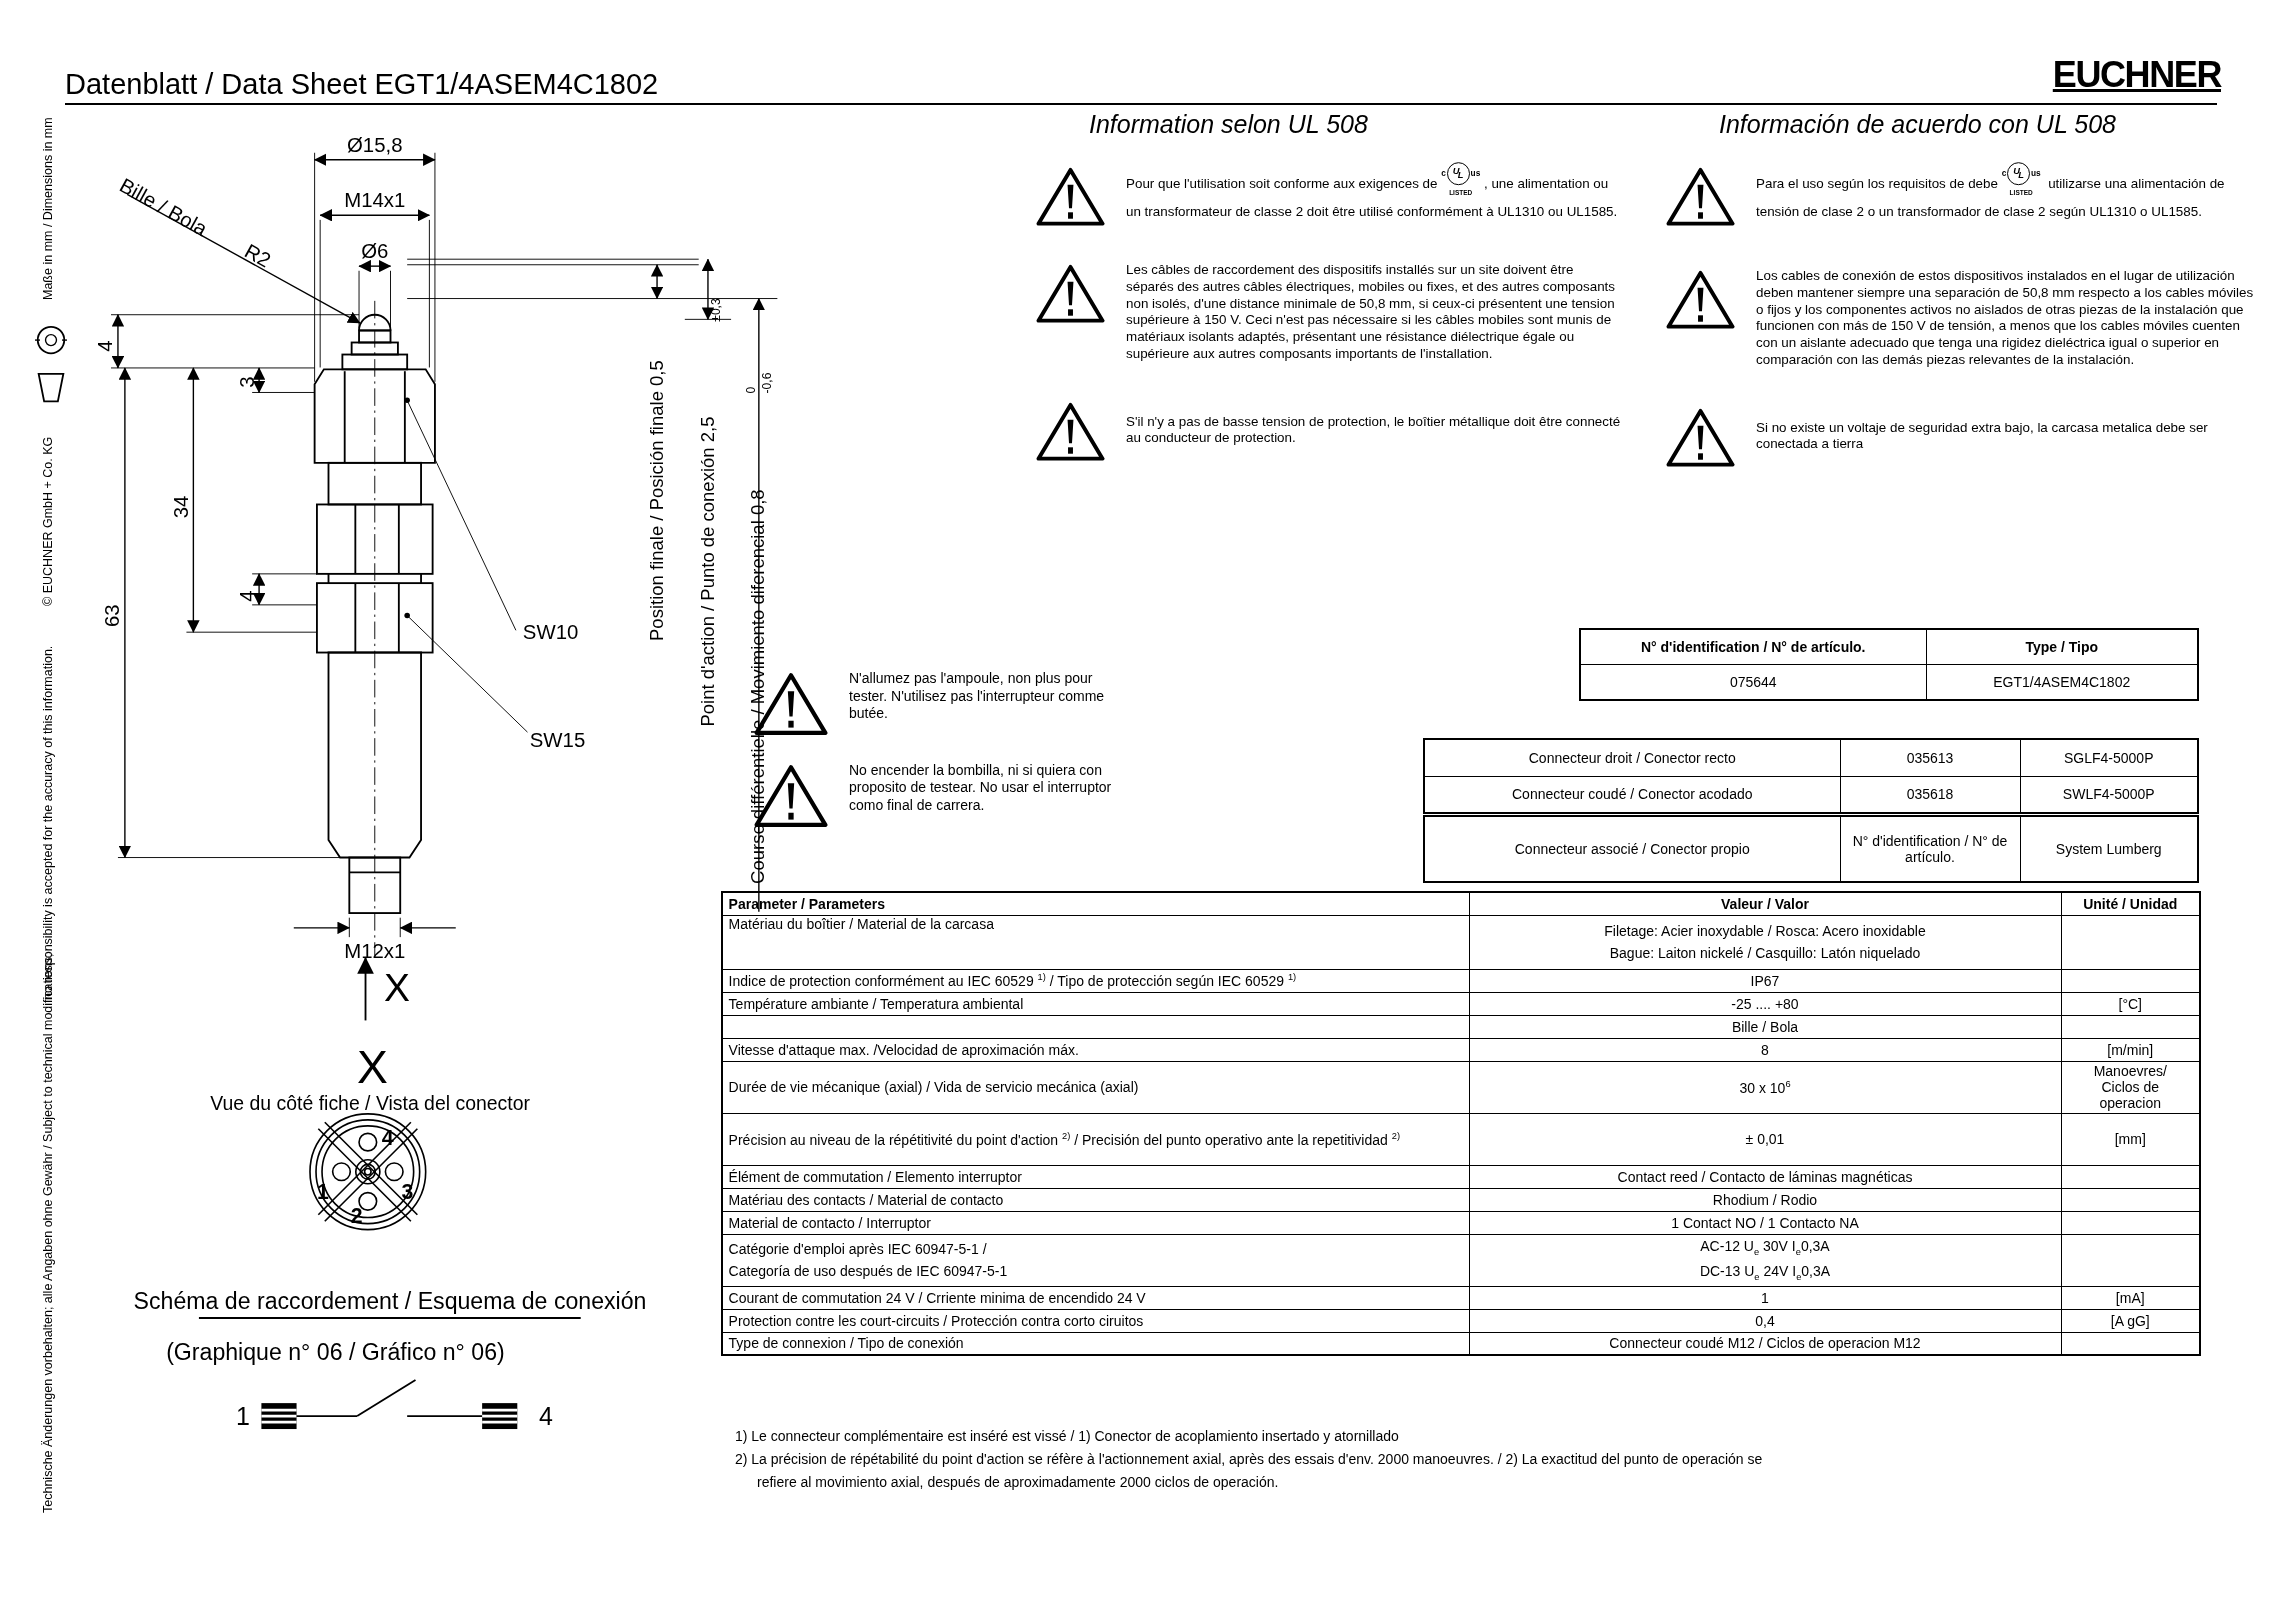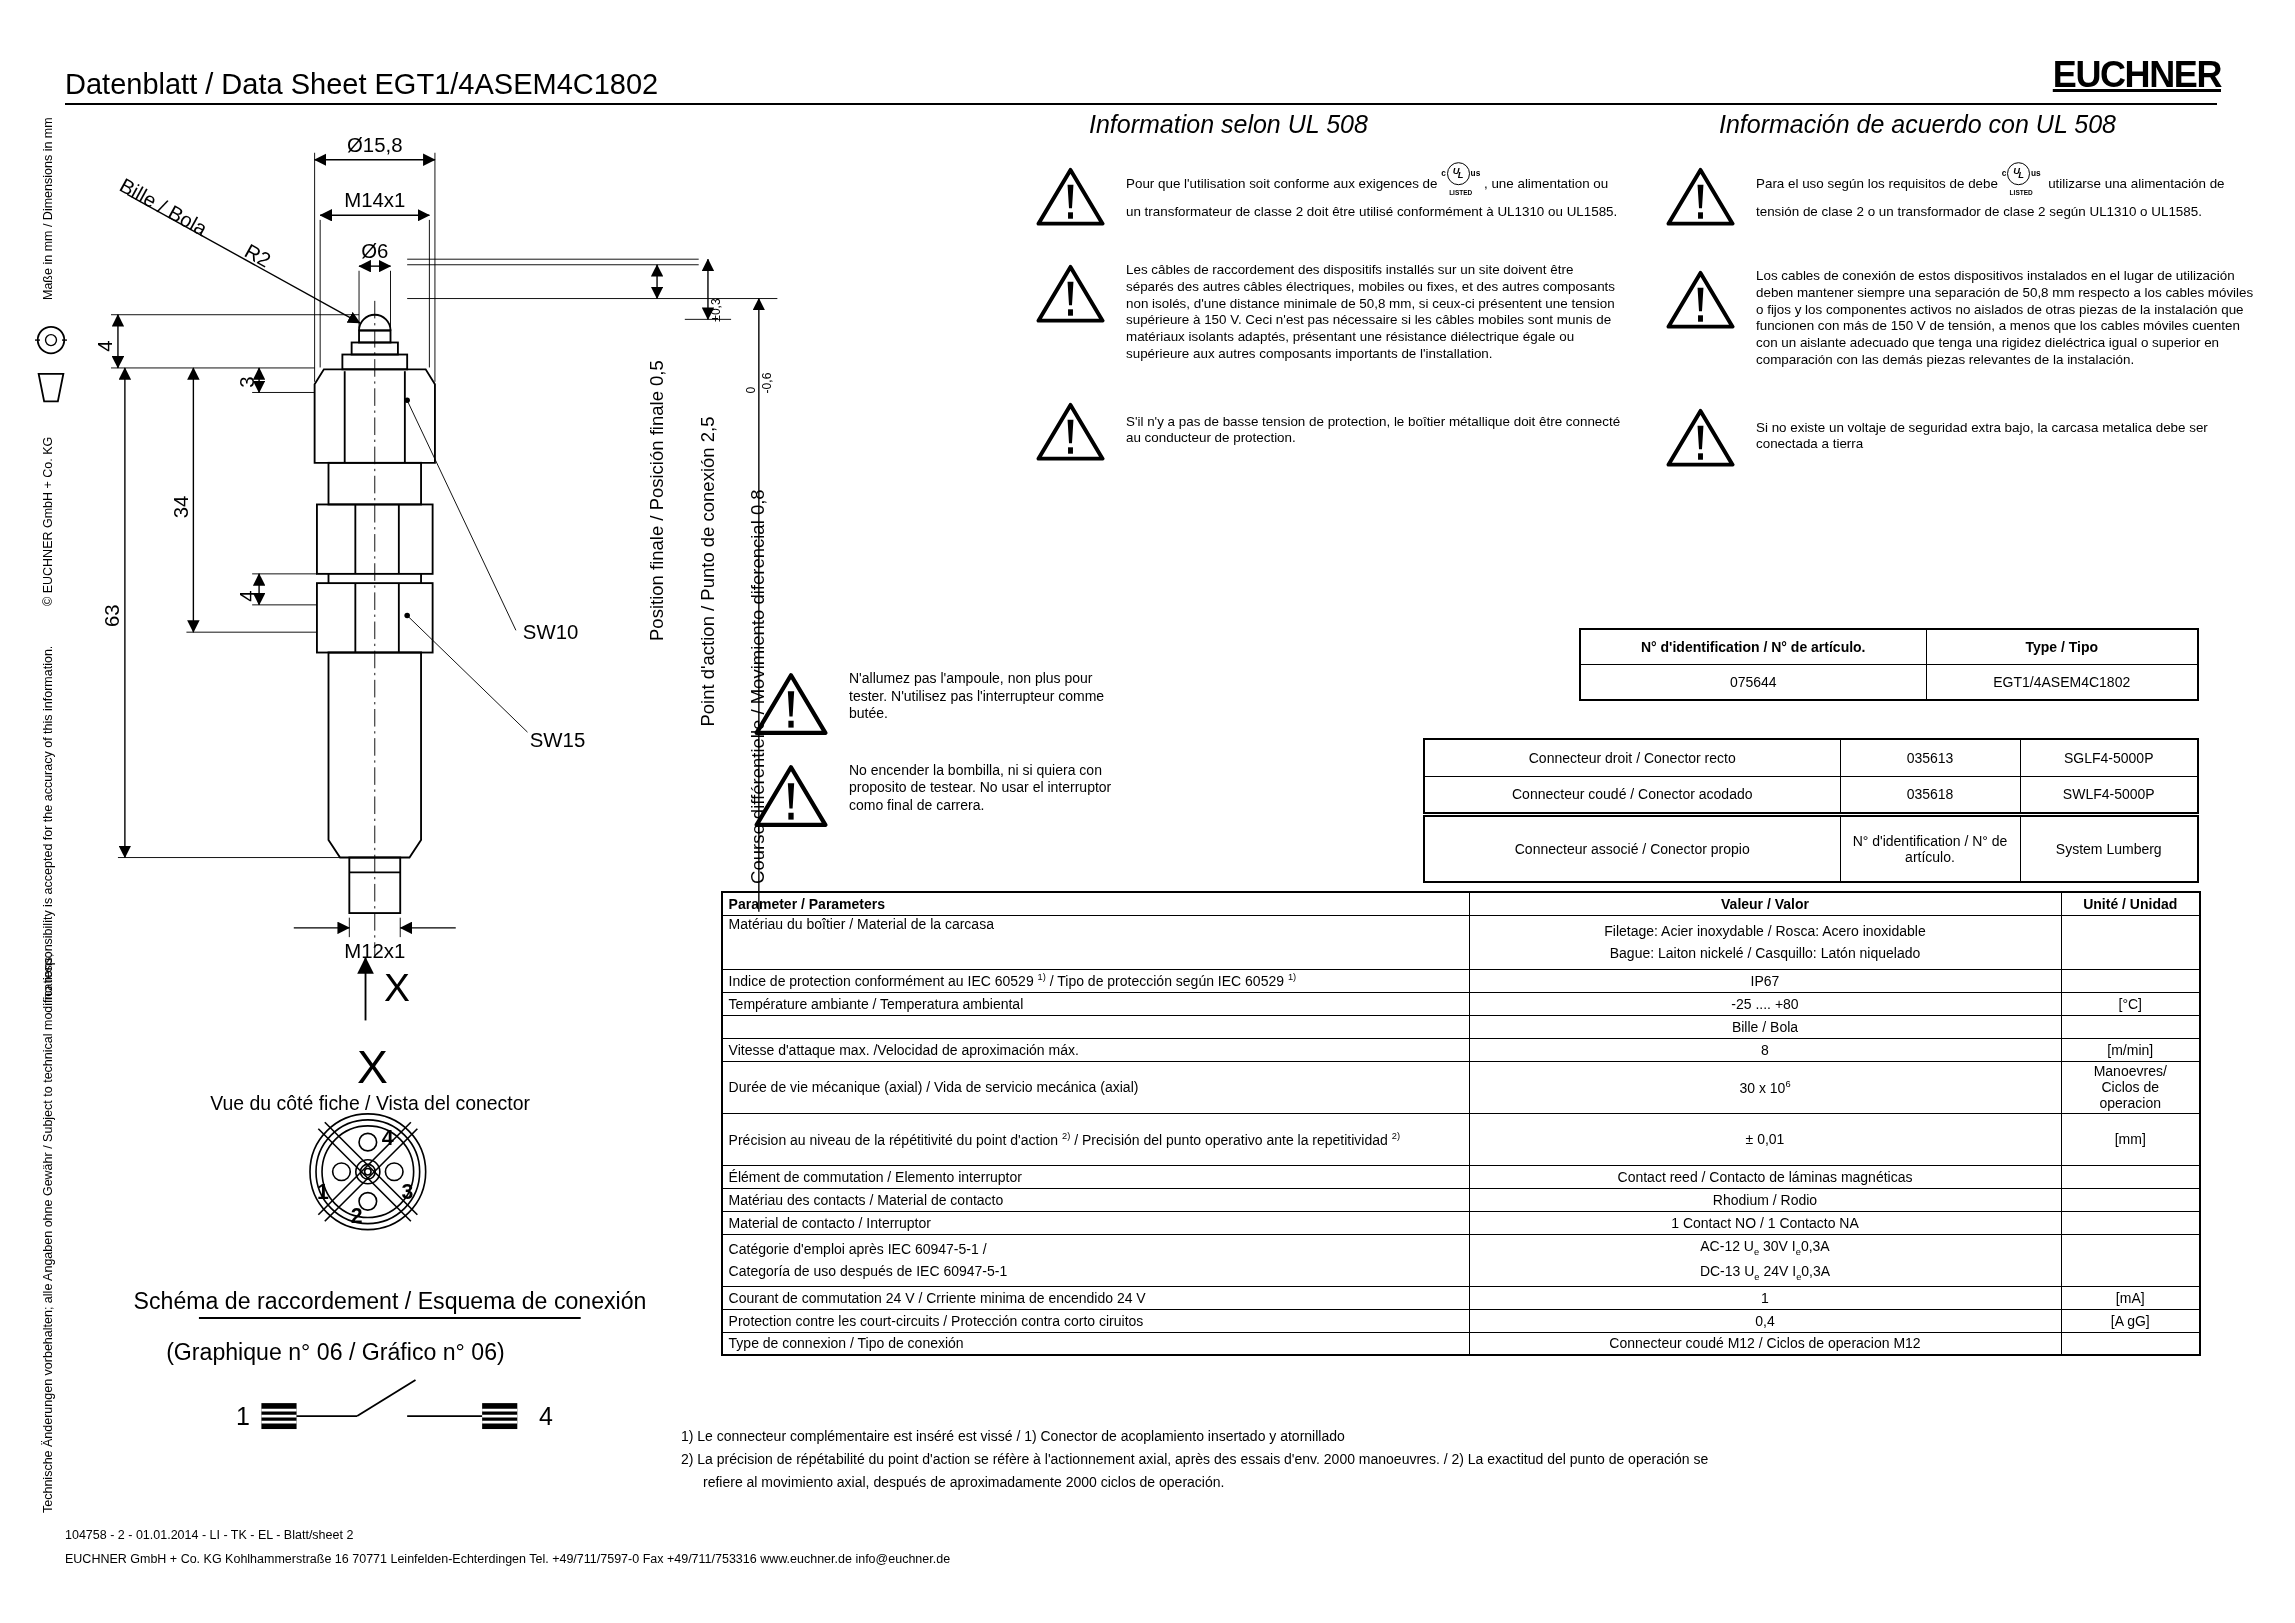--- a/index.html
+++ b/index.html
@@ -45,21 +45,21 @@
   #conntable{left:1423px;top:738px;}
   #conntable table{width:774px;border:2.8px solid #000;}
   #conntable tr.dbl td{border-top:5.1px double #000;}
   #paramtable{left:721px;top:891px;}
   #paramtable table{width:1478px;border:2.8px solid #000;}
   .h1{height:23px;}.h2{height:54px;}.h3{height:52px;}
   sup{font-size:9.3px;}
   sub{font-size:9.3px;}
   .val{text-align:center;}
   .unit{text-align:center;}
-  #footnotes{left:681px;top:1425px;width:1499px;font-size:14px;line-height:23px;}
+  #footnotes{left:735px;top:1425px;width:1499px;font-size:14px;line-height:23px;}
   #footnotes .indent{padding-left:22px;}
   #footer{left:65px;top:1523px;font-size:12.5px;line-height:24px;}
   svg text{font-family:"Liberation Sans","DejaVu Sans",sans-serif;}
 </style>
 </head>
 <body>
 
 <svg width="0" height="0" style="position:absolute">
   <defs>
     <g id="warntri">
@@ -460,19 +460,15 @@
     </tbody>
       </table>
   </div>
 
   <div class="abs" id="footnotes">
     <div>1) Le connecteur complémentaire est inséré est vissé / 1) Conector de acoplamiento insertado y atornillado</div>
     <div>2) La précision de répétabilité du point d'action se réfère à l'actionnement axial, après des essais d'env. 2000 manoeuvres. /  2) La exactitud del punto de operación se</div>
     <div class="indent">refiere al movimiento axial, después de aproximadamente 2000 ciclos de operación.</div>
   </div>
 
-  <div class="abs" id="footer">
-    <div>104758 - 2 - 01.01.2014 - LI - TK - EL - Blatt/sheet  2</div>
-    <div>EUCHNER GmbH + Co. KG   Kohlhammerstraße 16    70771 Leinfelden-Echterdingen      Tel. +49/711/7597-0   Fax +49/711/753316    www.euchner.de    info@euchner.de</div>
-  </div>
 
 </div>
 
 
 </body></html>

